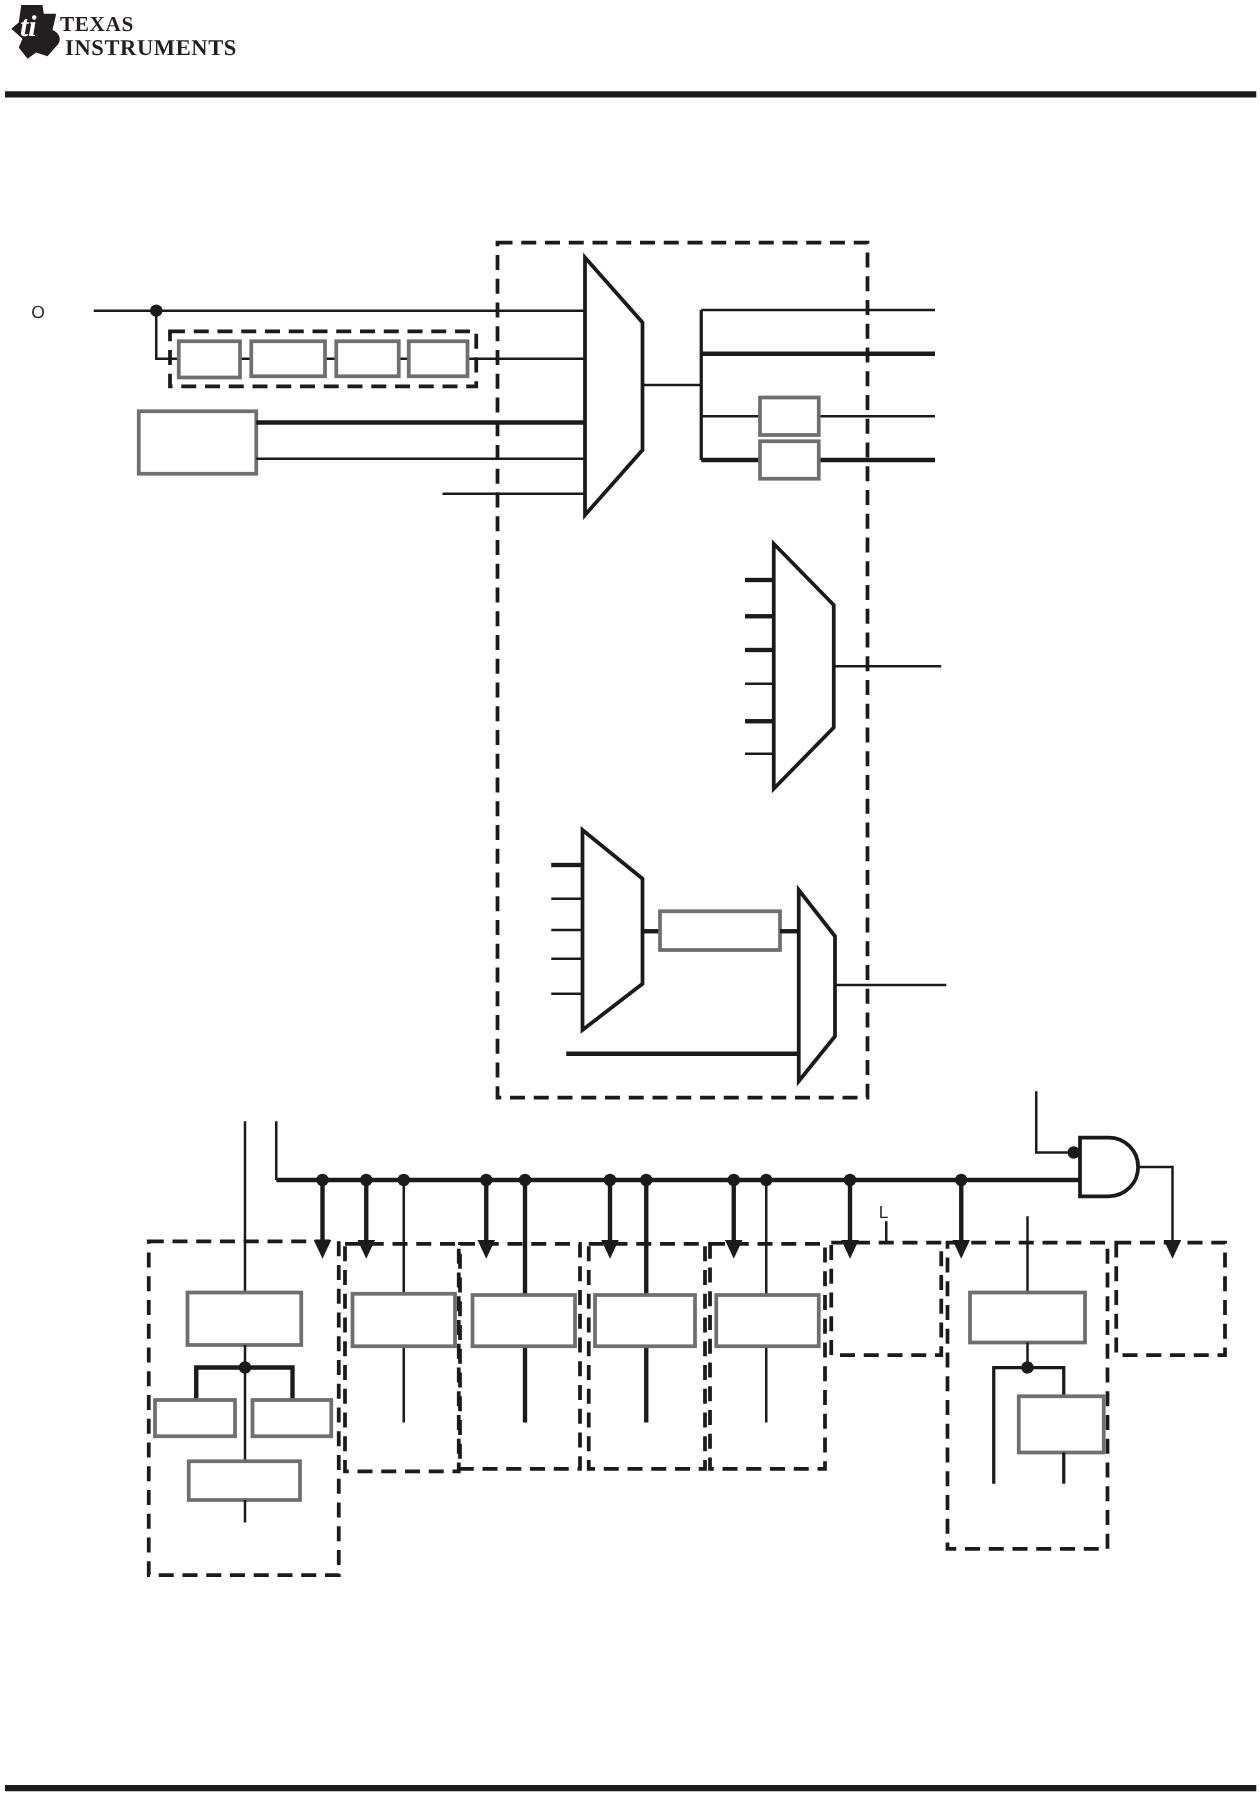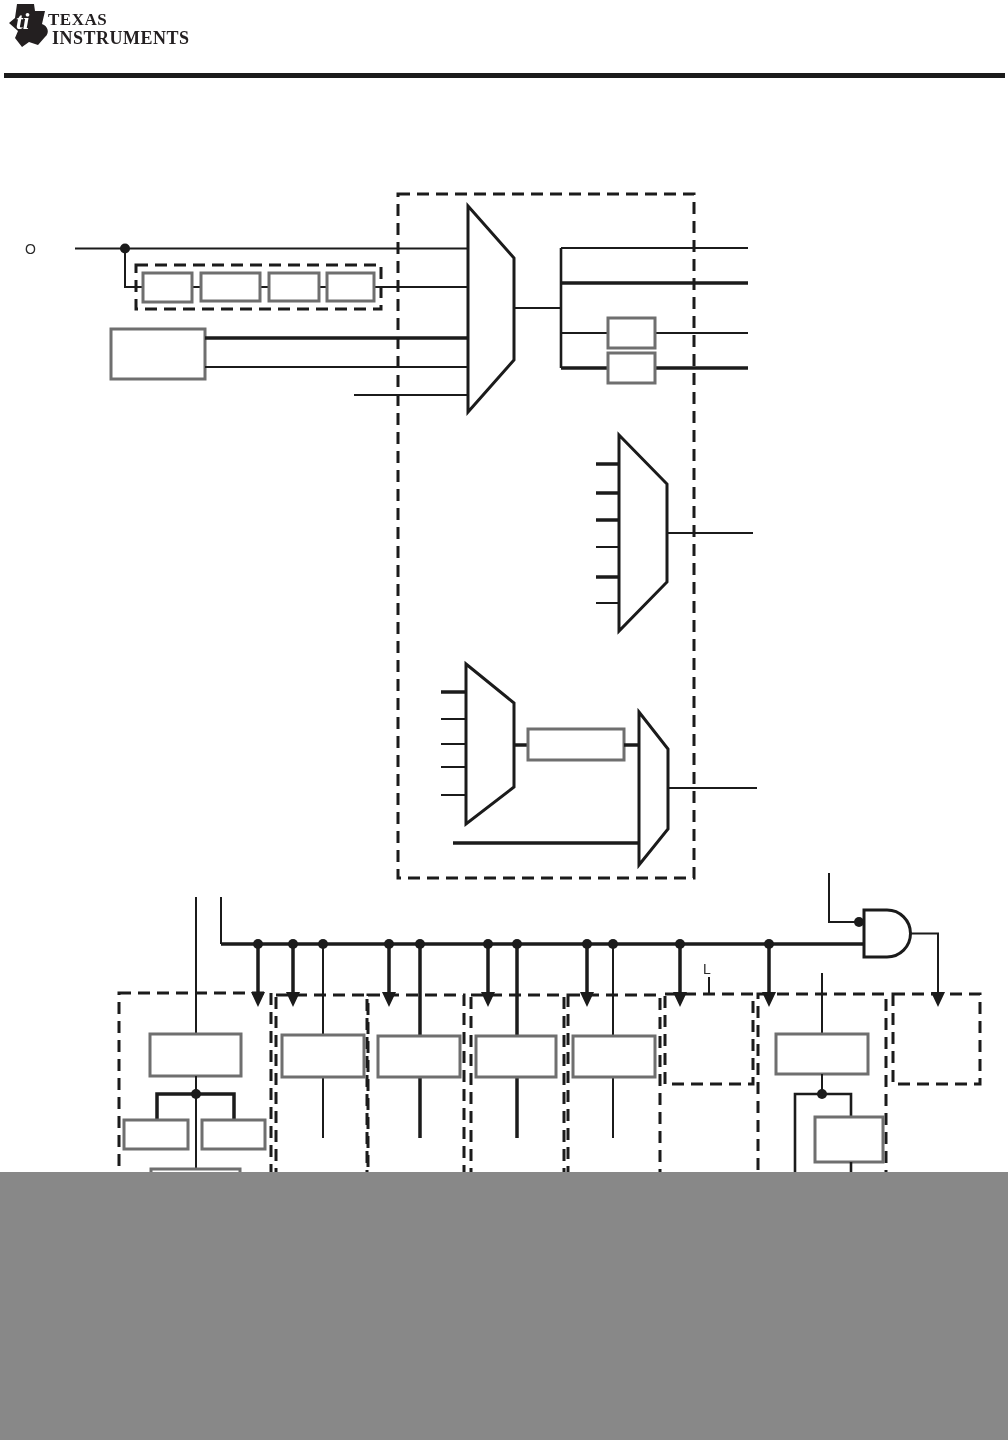--- a/index.html
+++ b/index.html
@@ -1,17 +1,17 @@
 <!DOCTYPE html>
 <html><head>
 <meta charset="utf-8">
 <style>
   html,body{margin:0;padding:0;background:#888;}
   #page{
-    position:relative;width:1008px;height:1172px;background:#ffffff;
+    position:relative;width:1008px;height:1440px;background:#ffffff;
     font-family:"Liberation Sans", sans-serif;margin:0 auto;overflow:hidden;
   }
   svg{position:absolute;left:0;top:0;}
   .wire{stroke:#1b1b1b;stroke-width:2;fill:none;}
   .wire-thick{stroke:#1b1b1b;stroke-width:3.5;fill:none;}
   .wire-med{stroke:#1b1b1b;stroke-width:2.6;fill:none;}
   .gbox{fill:#ffffff;stroke:#6f6f6f;stroke-width:3;}
   .mux{fill:#ffffff;stroke:#1b1b1b;stroke-width:3;}
   .dashbox{fill:none;stroke:#1b1b1b;stroke-width:3;stroke-dasharray:12 7;}
   .dot{fill:#1b1b1b;stroke:none;}

